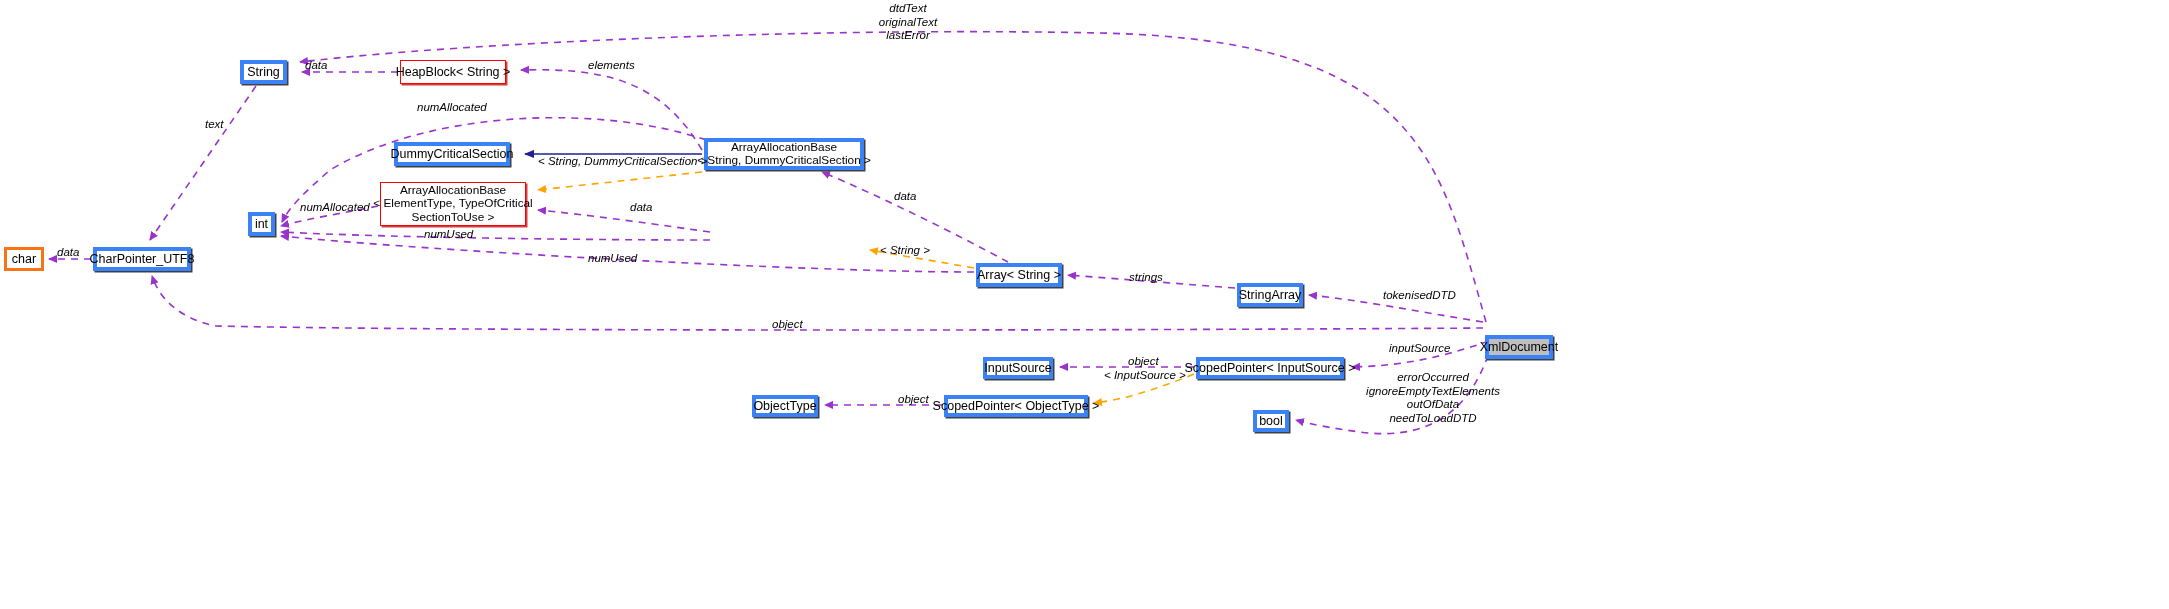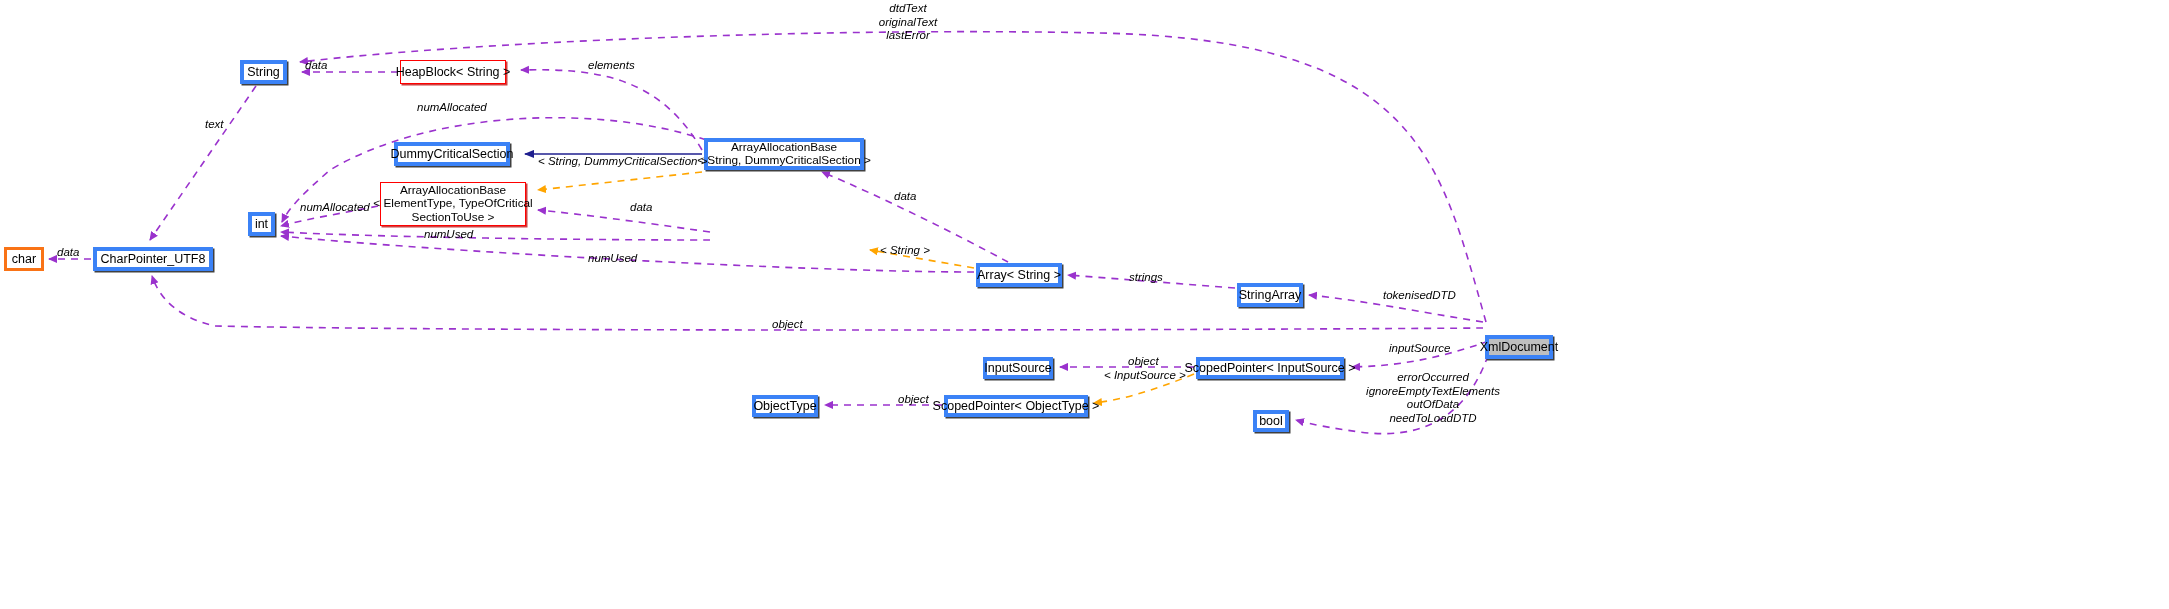--- a/index.html
+++ b/index.html
@@ -114,21 +114,21 @@
 
       <path stroke="#9a32cd" marker-end="url(#arrow-purple)" d="M1492,343 C1470,420 1420,440 1360,432 C1330,428 1310,424 1296,420"></path>
 
     </g>
   </svg>
 
   <div class="node-box border-grey" style="left:4px;  top:247px;  width:40px;  height:24px; font-size:12.5px;">
     <span class="node-label">char</span>
   </div>
 
-  <div class="node-box border-black" style="left:93px; top:247px;  width:120px;  height:24px; font-size:12.5px;">
+  <div class="node-box border-black" style="left:93px; top:247px;  width:98px;  height:24px; font-size:12.5px;">
     <span class="node-label">CharPointer_UTF8</span>
   </div>
 
   <div class="node-box border-black" style="left:240px; top:60px;  width:47px;  height:24px; font-size:12.5px;">
     <span class="node-label">String</span>
   </div>
 
   <div class="node-box border-black" style="left:248px; top:212px; width:27px;  height:24px; font-size:12.5px;">
     <span class="node-label">int</span>
   </div>

